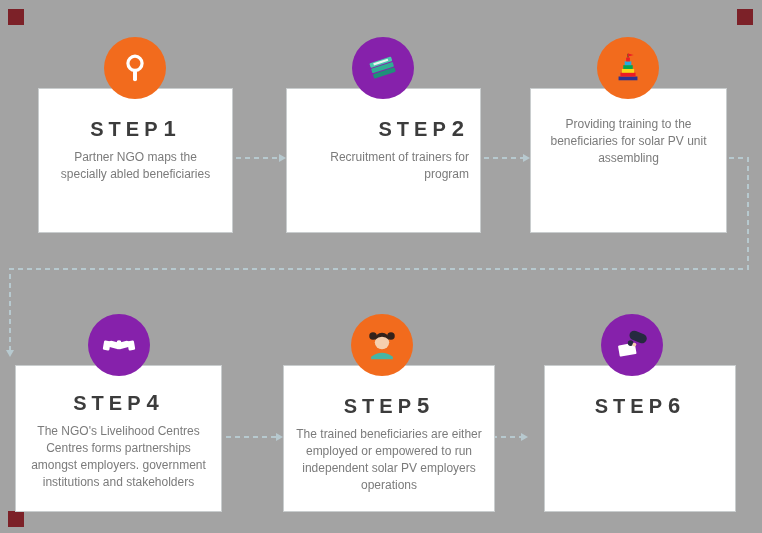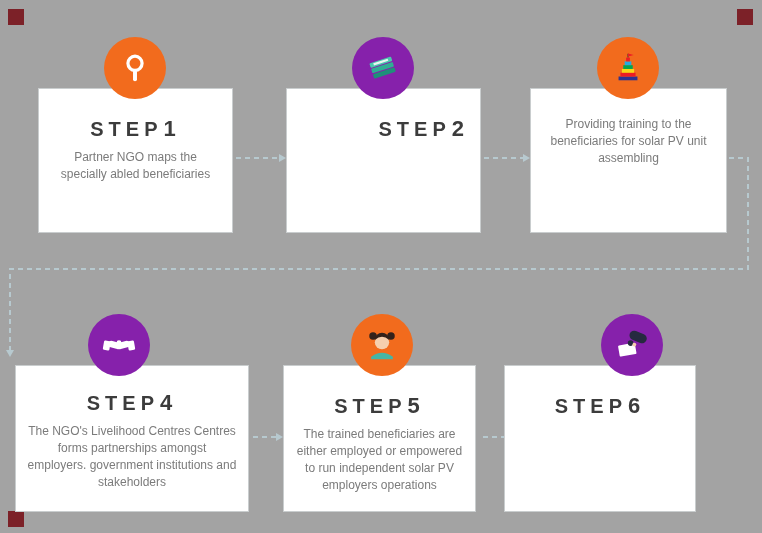--- a/index.html
+++ b/index.html
@@ -13,23 +13,23 @@
   .corner.bl{left:8px;top:511px;}
   .card{
     position:absolute;background:#ffffff;border:1px solid #c9cdce;
     box-sizing:border-box;text-align:center;padding:27px 11px 8px;z-index:1;
   }
   .row1{top:88px;height:145px;}
   .row2{top:365px;height:147px;}
   .card1{left:38px;width:195px;}
   .card2{left:286px;width:195px;text-align:right;}
   .card3{left:530px;width:197px;}
-  .card4{left:15px;width:234px;padding-top:24px;}
-  .card5{left:283px;width:193px;}
-  .card6{left:504px;width:192px;}
+  .card4{left:15px;width:207px;padding-top:24px;}
+  .card5{left:283px;width:212px;}
+  .card6{left:544px;width:192px;}
   .title{
     font-size:20px;font-weight:700;color:#3c3c3c;letter-spacing:5px;
     margin-bottom:7px;white-space:nowrap;
   }
   .title .num{font-size:22px;margin-left:1px;}
   .desc{font-size:12px;color:#7b7b7b;line-height:1.42;}
   .icon-circle{
     position:absolute;width:62px;height:62px;border-radius:50%;
     display:flex;align-items:center;justify-content:center;z-index:2;
   }
@@ -137,20 +137,21 @@
     <div class="title">
       <span>STEP</span><span class="num">1</span>
     </div>
     <div class="desc">Partner NGO maps the specially abled beneficiaries</div>
   </div>
 
   <div class="card row1 card2">
     <div class="title">
       <span>STEP</span><span class="num">2</span>
     </div>
+    <div class="desc">Recruitment of trainers for program</div>
   </div>
 
   <div class="card row1 card3">
     <div class="desc">Providing training to the beneficiaries for solar PV unit assembling</div>
   </div>
 
   <div class="card row2 card4">
     <div class="title">
       <span>STEP</span><span class="num">4</span>
     </div>

